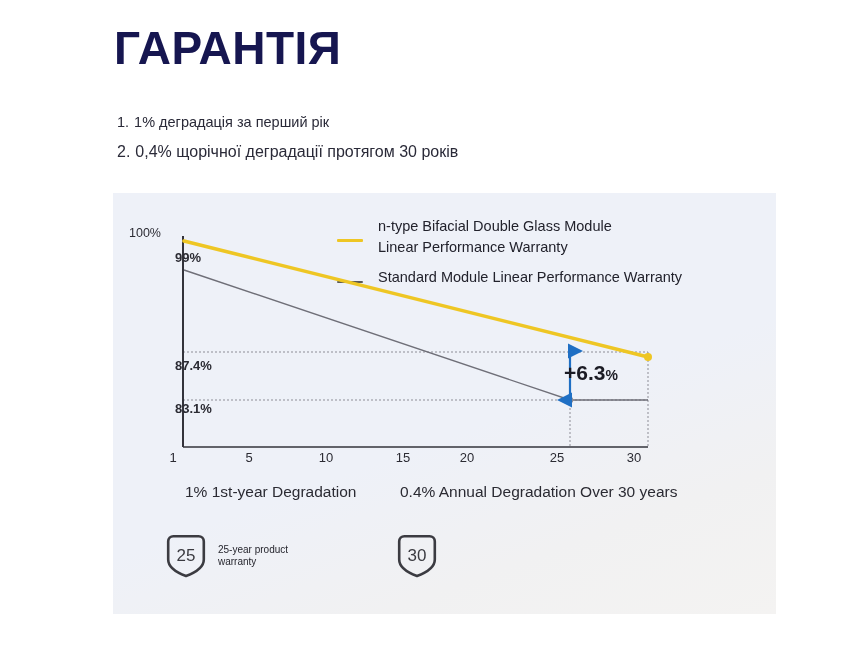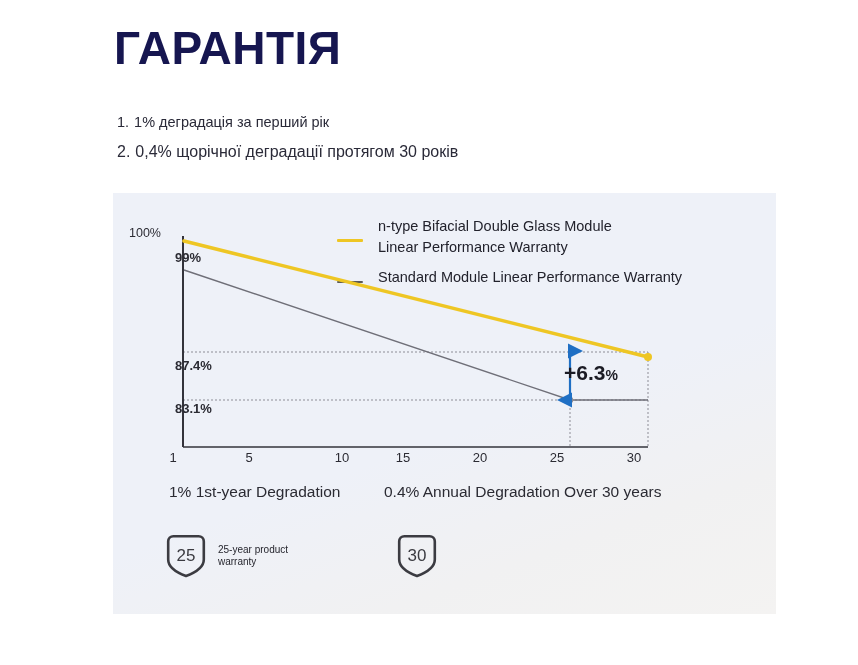--- a/index.html
+++ b/index.html
@@ -128,21 +128,21 @@
     white-space: nowrap;
   }
   #delta-label .pct {
     font-size: 14px;
     font-weight: bold;
   }
 
   
   #caption-row {
     position: absolute;
-    left: 0;
+    left: 16px;
     top: 290px;
     width: 663px;
     height: 24px;
     text-decoration: underline;
   }
   .caption {
     position: absolute;
     font-size: 15.5px;
     color: #2b2b33;
     white-space: nowrap;
@@ -232,23 +232,23 @@
       <line x1="444" y1="158" x2="444" y2="207" stroke="#1F6FC4" stroke-width="2.2" marker-start="url(#arrow-up)" marker-end="url(#arrow-down)"></line>
     </svg>
 
     <div class="ylabel" id="ylabel-100">100%</div>
     <div class="ylabel bold" id="ylabel-99">99%</div>
     <div class="ylabel bold" id="ylabel-874">87.4%</div>
     <div class="ylabel bold" id="ylabel-831">83.1%</div>
 
     <div class="xlabel" style="left:60px;">1</div>
     <div class="xlabel" style="left:136px;">5</div>
-    <div class="xlabel" style="left:229px;">10</div>
+    <div class="xlabel" style="left:213px;">10</div>
     <div class="xlabel" style="left:290px;">15</div>
-    <div class="xlabel" style="left:367px;">20</div>
+    <div class="xlabel" style="left:354px;">20</div>
     <div class="xlabel" style="left:444px;">25</div>
     <div class="xlabel" style="left:521px;">30</div>
 
     <div id="delta-label">
       <span>+6.3</span><span class="pct">%</span>
     </div>
   </div>
 
   <div id="caption-row">
     <div class="caption" id="caption-left">1% 1st-year Degradation</div>

